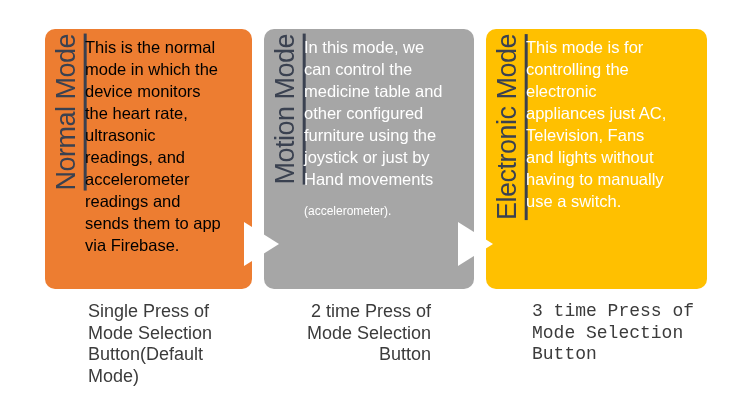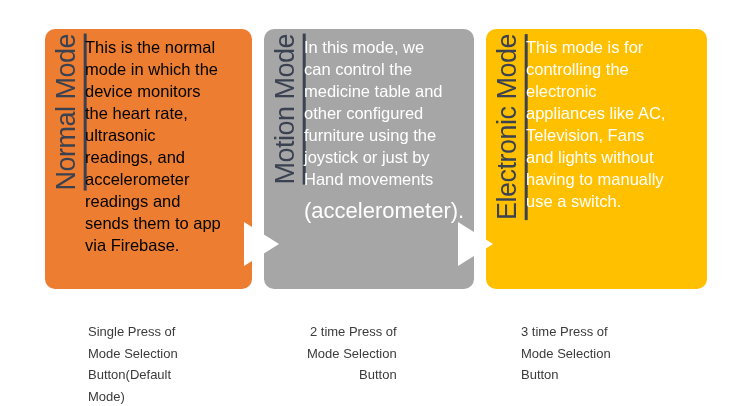--- a/index.html
+++ b/index.html
@@ -45,48 +45,47 @@
     left: 40px;
     right: 5px;
   }
   .card-body {
     font-size: 16.5px;
     line-height: 22px;
     white-space: pre-line;
   }
   .card-body2 {
     margin-top: 10px;
-    font-size: 22px;
+    font-size: 12px;
     line-height: 22px;
     white-space: pre-line;
   }
 
   .arrow {
     position: absolute;
     width: 0;
     height: 0;
     border-top: 22px solid transparent;
     border-bottom: 22px solid transparent;
     border-left: 35px solid #ffffff;
     z-index: 2;
   }
   .arrow-1 { left: 244px; top: 222px; }
   .arrow-2 { left: 458px; top: 222px; }
 
   .caption {
     position: absolute;
     top: 301px;
-    font-size: 13px;
+    font-size: 18px;
     line-height: 21.5px;
     white-space: pre-line;
-    margin-top: 20px;
   }
   .caption-1 { left: 88px; }
   .caption-2 { left: 307px; text-align: right; }
-  .caption-3 { left: 521px; }
+  .caption-3 { left: 532px; font-family: Liberation Mono, monospace; }
 </style>
 </head>
 <body>
 
 <div class="stage" style="background-color: rgb(255, 255, 255);">
 
   <div class="card card-1" style="background-color: rgb(237, 125, 49);">
     <div class="vtitle" style="color: rgb(58, 65, 80);">Normal Mode</div>
     <div class="card-text">
       <div class="card-body" style="color: #000000;">This is the normal
@@ -115,21 +114,21 @@
       <div class="card-body2" style="color: rgb(255, 255, 255);">(accelerometer).</div>
     </div>
   </div>
 
   <div class="card card-3" style="background-color: rgb(255, 192, 0);">
     <div class="vtitle" style="color: rgb(58, 65, 80);">Electronic Mode</div>
     <div class="card-text">
       <div class="card-body" style="color: rgb(255, 255, 255);">This mode is for
 controlling the
 electronic
-appliances like AC,
+appliances just AC,
 Television, Fans
 and lights without
 having to manually
 use a switch.</div>
     </div>
   </div>
 
   <div class="arrow arrow-1" style="border-left-color: rgb(255, 255, 255);"></div>
   <div class="arrow arrow-2" style="border-left-color: rgb(255, 255, 255);"></div>
 

